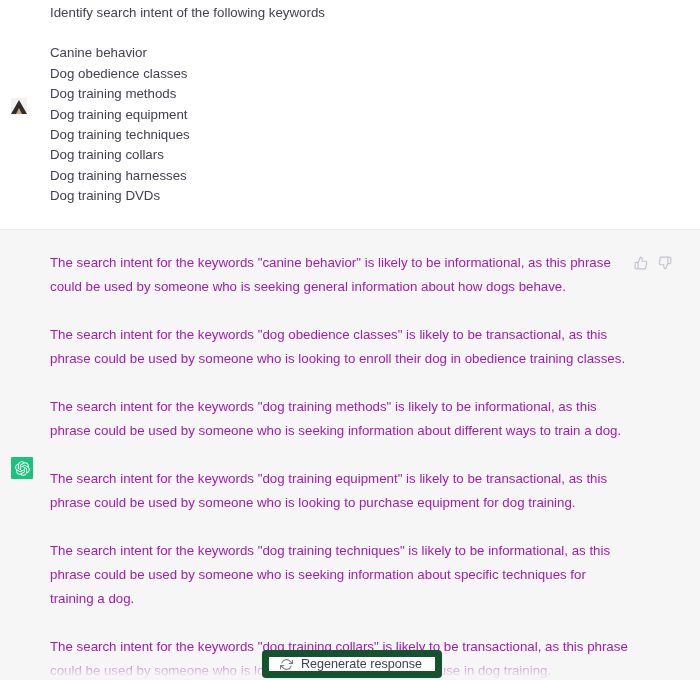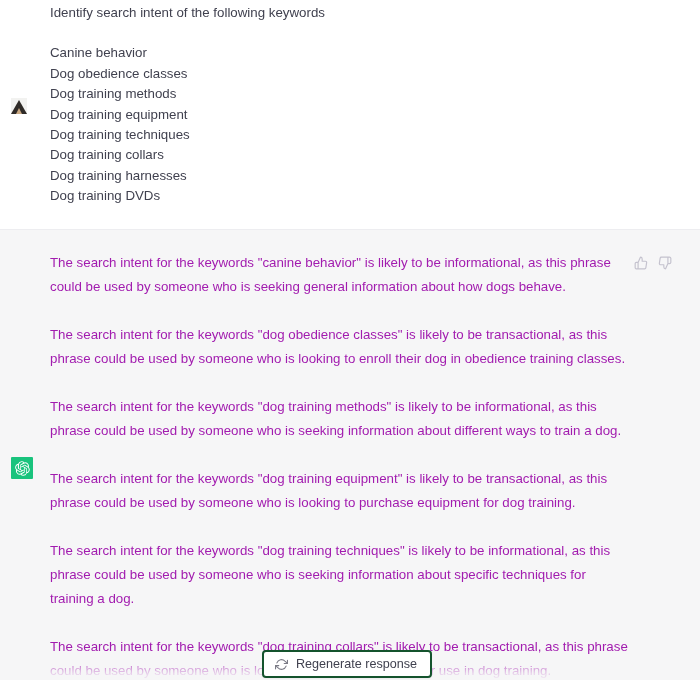--- a/index.html
+++ b/index.html
@@ -147,21 +147,21 @@
   .regen {
     position: absolute;
     left: 262px;
     top: 650px;
     height: 28px;
     display: inline-flex;
     align-items: center;
     gap: 8px;
     padding: 0 13px 0 11px;
     background: #ffffff;
-    border: 2px solid #14532d;
+    border: 7px solid #14532d;
     border-radius: 4px;
     box-shadow: 0 1px 2px rgba(0,0,0,0.045);
     font-size: 12.6px;
     color: #40414f;
     cursor: pointer;
     white-space: nowrap;
     z-index: 5;
   }
   .regen .ricon {
     width: 13px;

